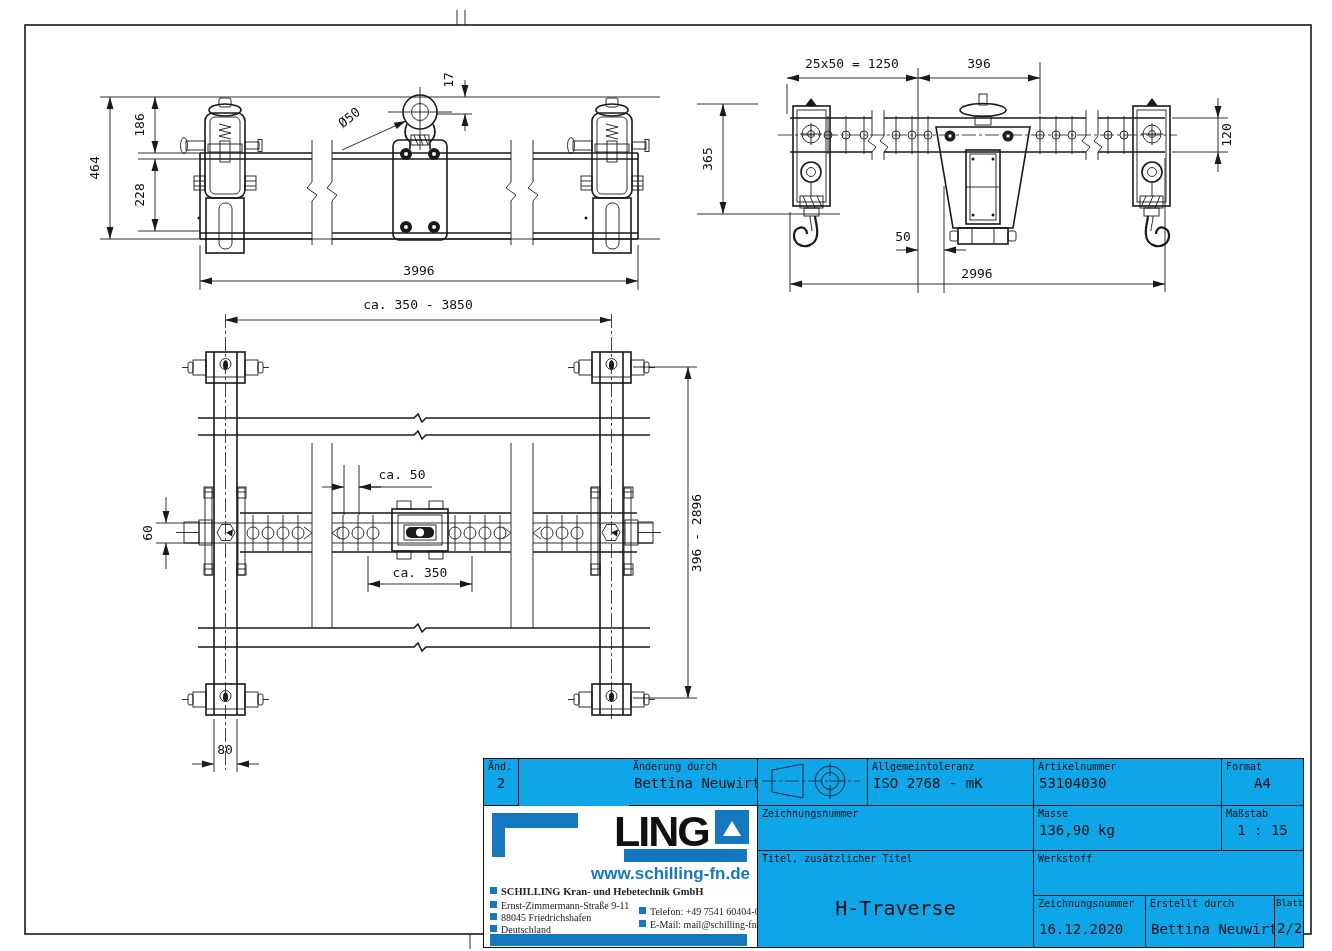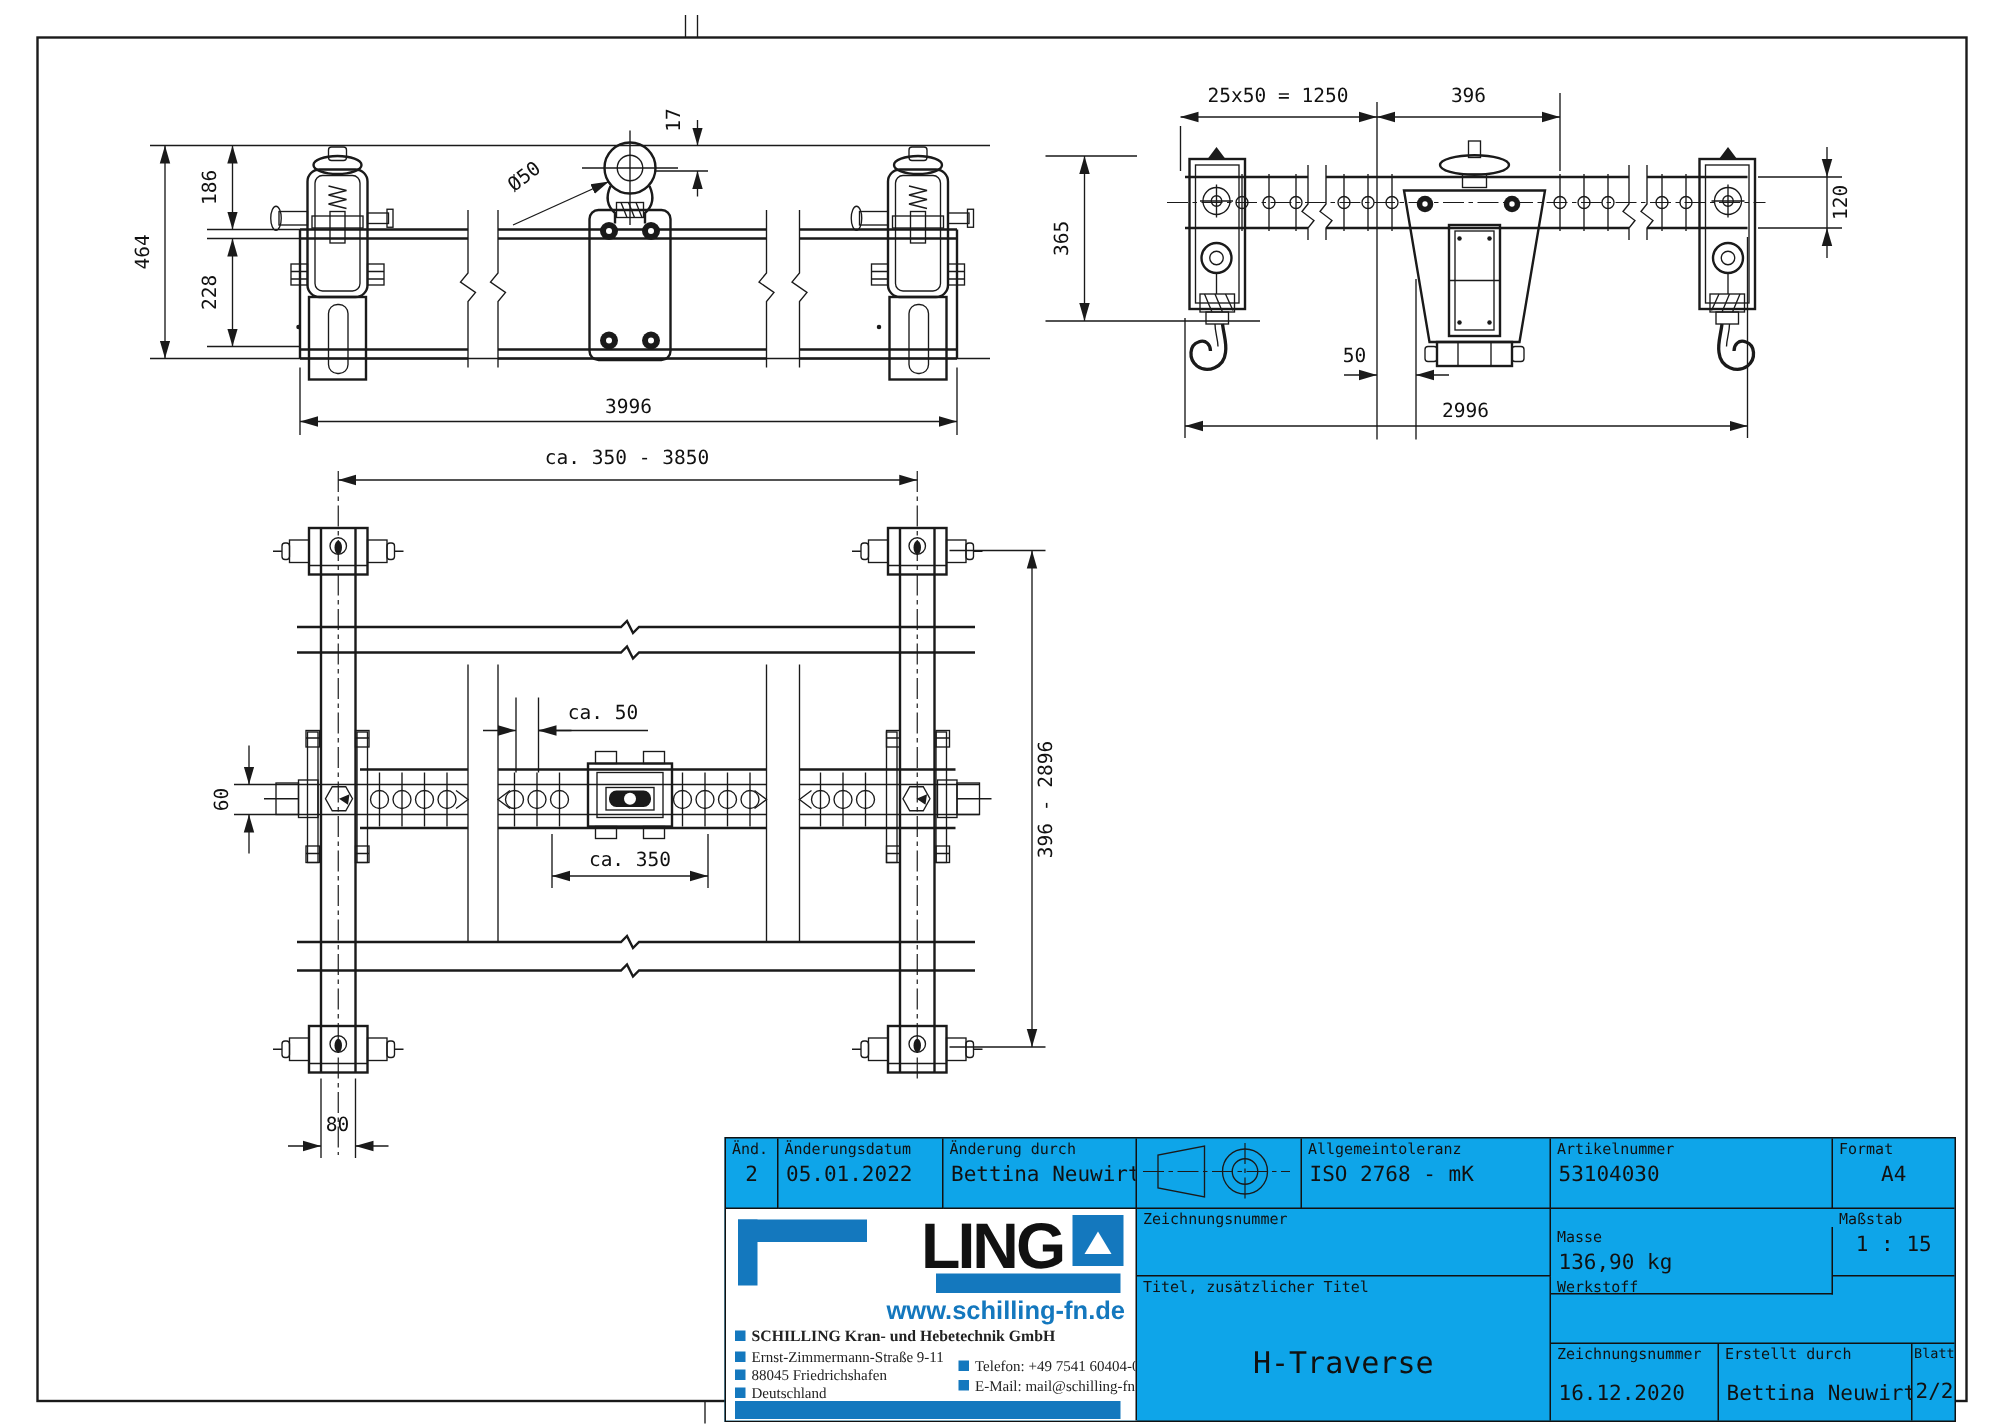--- a/index.html
+++ b/index.html
@@ -295,24 +295,20 @@
     <text class="dt" transform="translate(701,533) rotate(-90)" text-anchor="middle">396 - 2896</text>
     <text class="dt" x="225" y="754" text-anchor="middle">80</text>
   </g>
 </svg>
 
 <div class="tb">
   <div class="cell" style="left:0;top:0;width:35px;height:47px">
     <div class="lbl">Änd.</div>
     <div class="val c">2</div>
   </div>
-  <div class="cell" style="left:35px;top:0;width:110px;height:47px">
-    <div class="lbl">Änderungsdatum</div>
-    <div class="val">05.01.2022</div>
-  </div>
   <div class="cell" style="left:145px;top:0;width:129px;height:47px">
     <div class="lbl">Änderung durch</div>
     <div class="val">Bettina Neuwirth</div>
   </div>
   <div class="cell" style="left:274px;top:0;width:110px;height:47px">
     <svg width="108" height="45" viewBox="0 0 108 45" style="position:static">
       <polygon points="14,11 14,33 45,39 45,5" class="s0"></polygon>
       <circle cx="72" cy="22" r="15" class="s0"></circle>
       <circle cx="72" cy="22" r="8.5" class="s0"></circle>
       <path d="M4,22H102" class="cl"></path>
@@ -364,21 +360,21 @@
     <div class="arow" style="left:155px;top:113px">
           <span class="bt"></span>
           <span>E-Mail: mail@schilling-fn.de</span>
         </div>
     <div class="blue" style="left:6px;top:128px;width:257px;height:12px"></div>
   </div>
 
   <div class="cell" style="left:274px;top:47px;width:276px;height:45px">
     <div class="lbl">Zeichnungsnummer</div>
   </div>
-  <div class="cell" style="left:550px;top:59px;width:188px;height:45px">
+  <div class="cell" style="left:550px;top:47px;width:188px;height:45px">
     <div class="lbl">Masse</div>
     <div class="val">136,90 kg</div>
   </div>
   <div class="cell" style="left:738px;top:47px;width:81px;height:45px;border-right:none">
     <div class="lbl">Maßstab</div>
     <div class="val c">1 : 15</div>
   </div>
 
   <div class="cell" style="left:274px;top:92px;width:276px;height:96px;border-bottom:none">
     <div class="lbl">Titel, zusätzlicher Titel</div>

